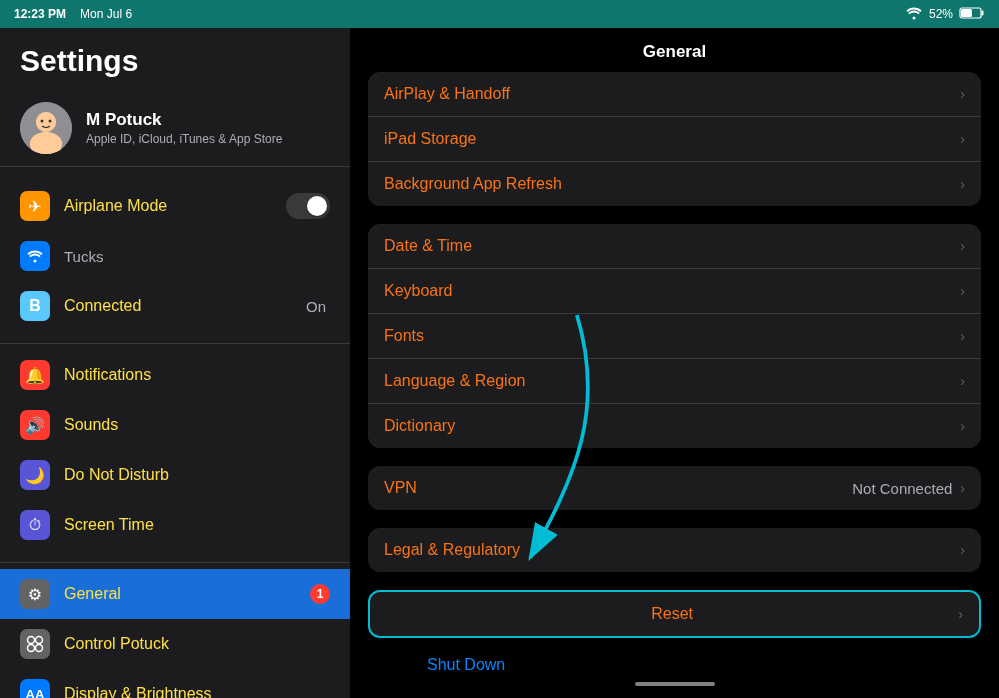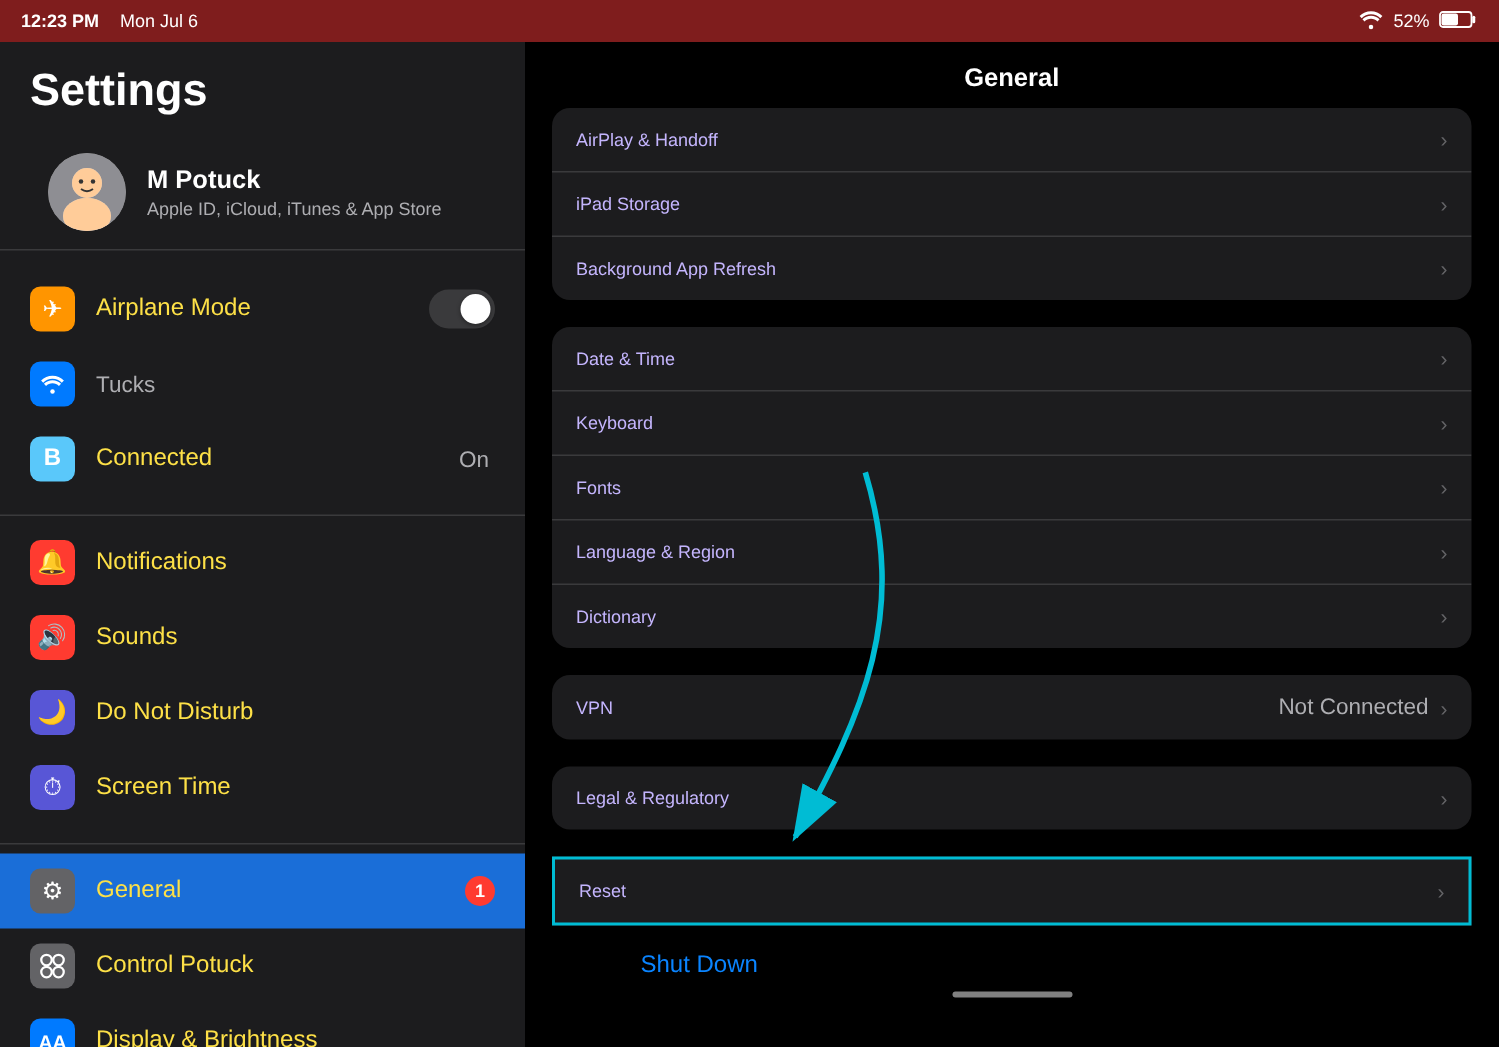--- a/index.html
+++ b/index.html
@@ -11,21 +11,21 @@
       display: flex;
       overflow: hidden;
       color: #fff;
     }
 
     
     .status-bar {
       position: absolute;
       top: 0; left: 0; right: 0;
       height: 28px;
-      background: #7f1d1d;
+      background: #0f766e;
       display: flex;
       align-items: center;
       justify-content: space-between;
       padding: 0 14px;
       z-index: 10;
     }
     .status-bar-time {
       font-size: 12px;
       font-weight: 600;
       color: #fff;
@@ -61,21 +61,21 @@
     }
     .sidebar-title {
       font-size: 30px;
       font-weight: 700;
       color: #fff;
       padding: 16px 20px 12px 20px;
     }
     .sidebar-account {
       display: flex;
       align-items: center;
-      padding: 12px 32px;
+      padding: 12px 20px;
       border-bottom: 1px solid #3a3a3c;
       margin-bottom: 8px;
     }
     .sidebar-avatar {
       width: 52px;
       height: 52px;
       border-radius: 50%;
       background: #888;
       margin-right: 14px;
       display: flex;
@@ -201,37 +201,38 @@
       align-items: center;
       padding: 13px 16px;
       border-bottom: 1px solid #3a3a3c;
       cursor: pointer;
       position: relative;
     }
     .settings-row:last-child {
       border-bottom: none;
     }
     .settings-row-label {
-      font-size: 12px;
-      color: #c4b5fd;
+      font-size: 16px;
+      color: #f97316;
       flex: 1;
     }
     .settings-row-value {
       font-size: 15px;
       color: #aeaeb2;
       margin-right: 8px;
     }
     .chevron {
       color: #636366;
       font-size: 14px;
     }
     .settings-group.reset-group {
       border: 2.5px solid #00bcd4;
-      border-radius: 0;
+      border-radius: 12px;
       margin-bottom: 8px;
+      text-align: center;
     }
 
     .shutdown-row {
       padding: 10px 0 0 16px;
     }
     .shutdown-label {
       font-size: 16px;
       color: #0a84ff;
       cursor: pointer;
       margin-left: 43px;

